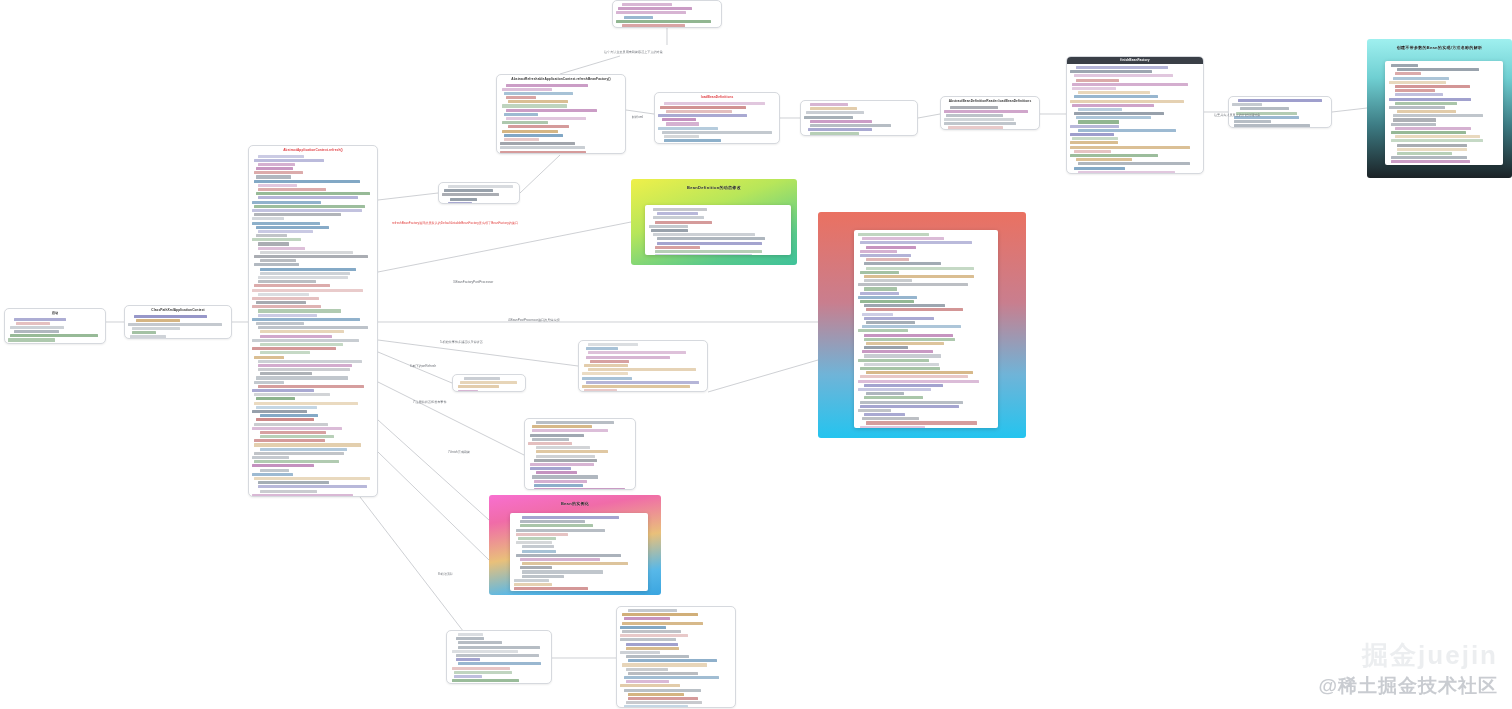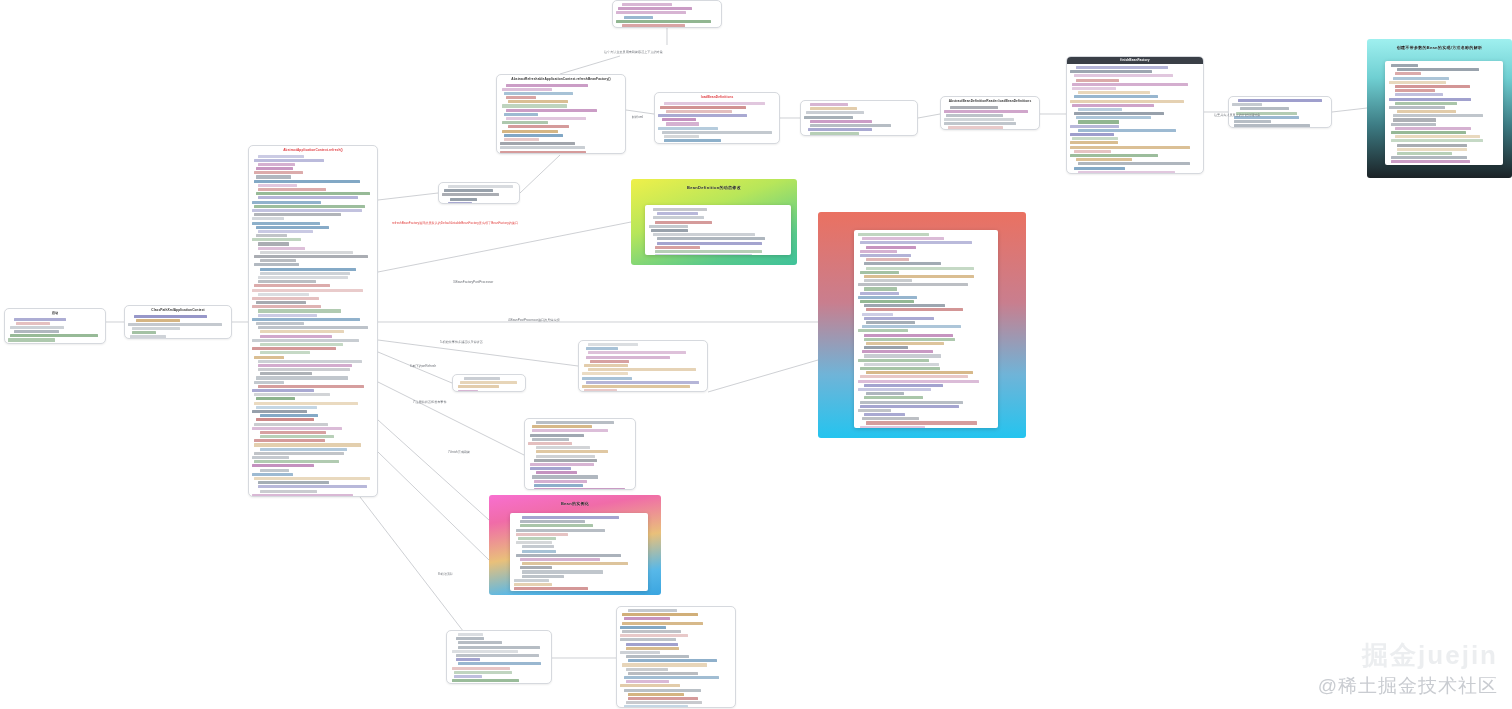--- a/index.html
+++ b/index.html
@@ -40,21 +40,21 @@
   .p-teal{background:linear-gradient(180deg,#9ff0ef 0%,#6fcfd2 28%,#3d7c84 62%,#1b2226 100%);}
 
   
   .elabel{position:absolute;font-size:3.1px;color:#6b6f76;white-space:nowrap;}
   .elabel.red{color:#e2403f;font-size:3.1px;}
 
   
   #watermark{
     position:absolute;right:14px;bottom:10px;text-align:right;pointer-events:none;
   }
-  #watermark .wm-text{font-size:19px;color:#c9ccd1;letter-spacing:1px;font-weight:400;margin-left:12px;}
+  #watermark .wm-text{font-size:19px;color:#c9ccd1;letter-spacing:1px;font-weight:700;margin-left:12px;}
   #watermark .wm-logo{
     font-size:26px;color:#eceef0;letter-spacing:2px;font-weight:700;
     margin-top:-12px;
   }
 </style>
 </head>
 <body>
 
 <div id="canvas">
 

